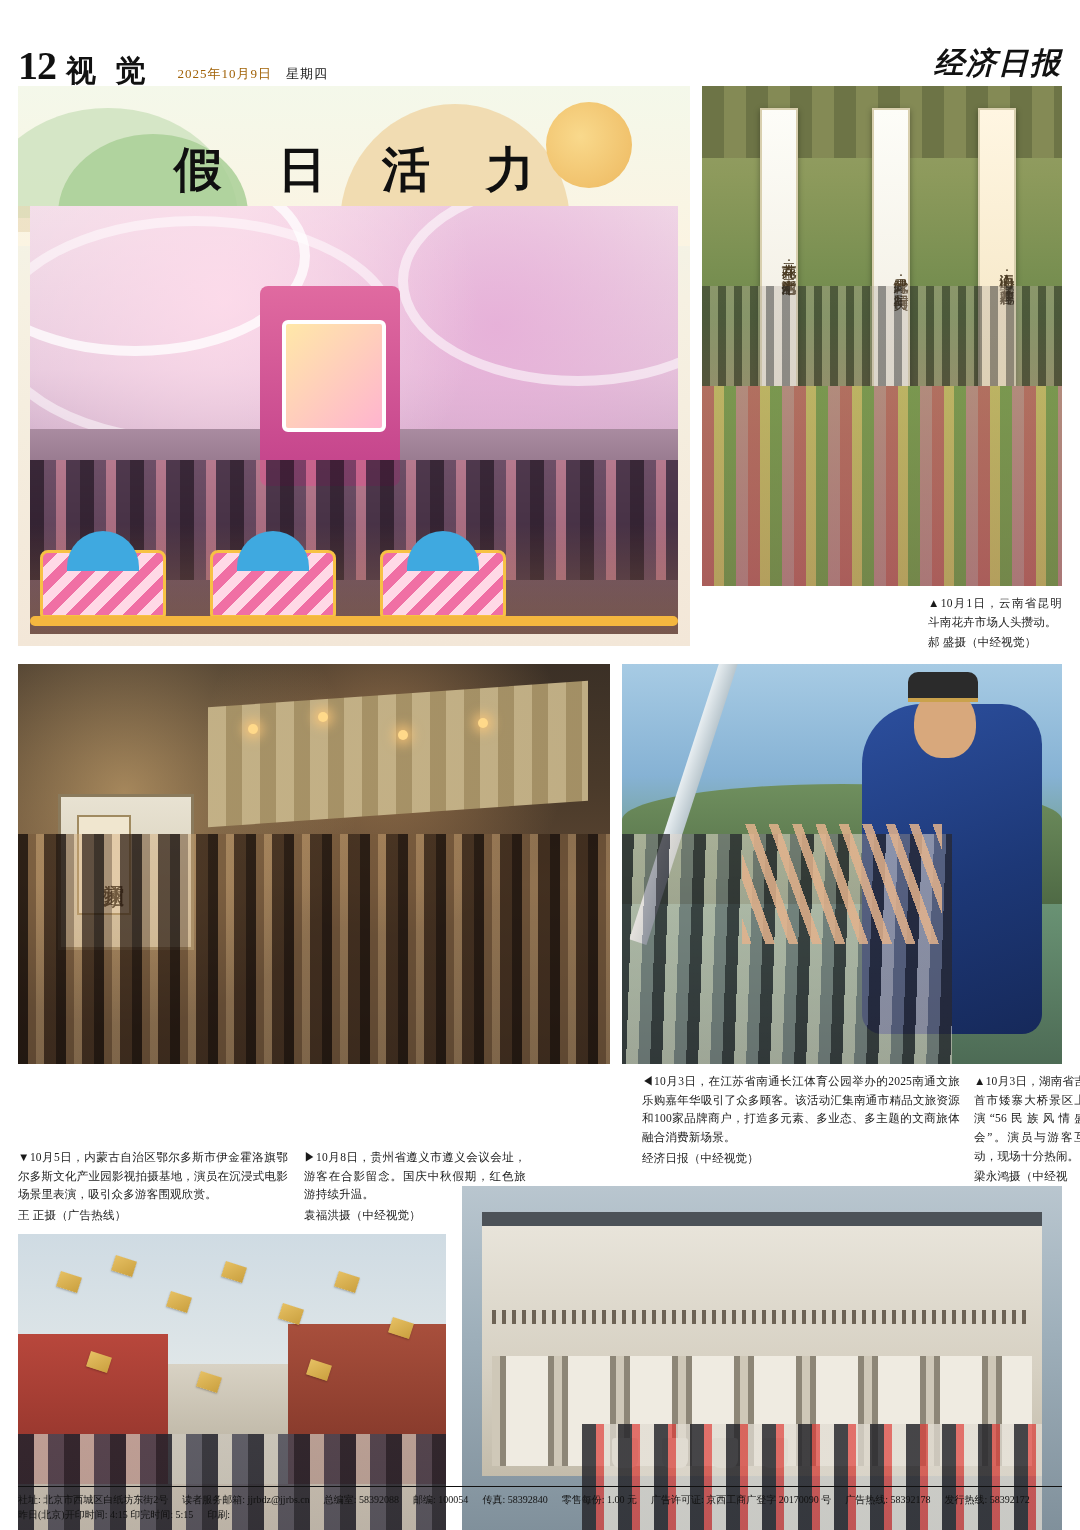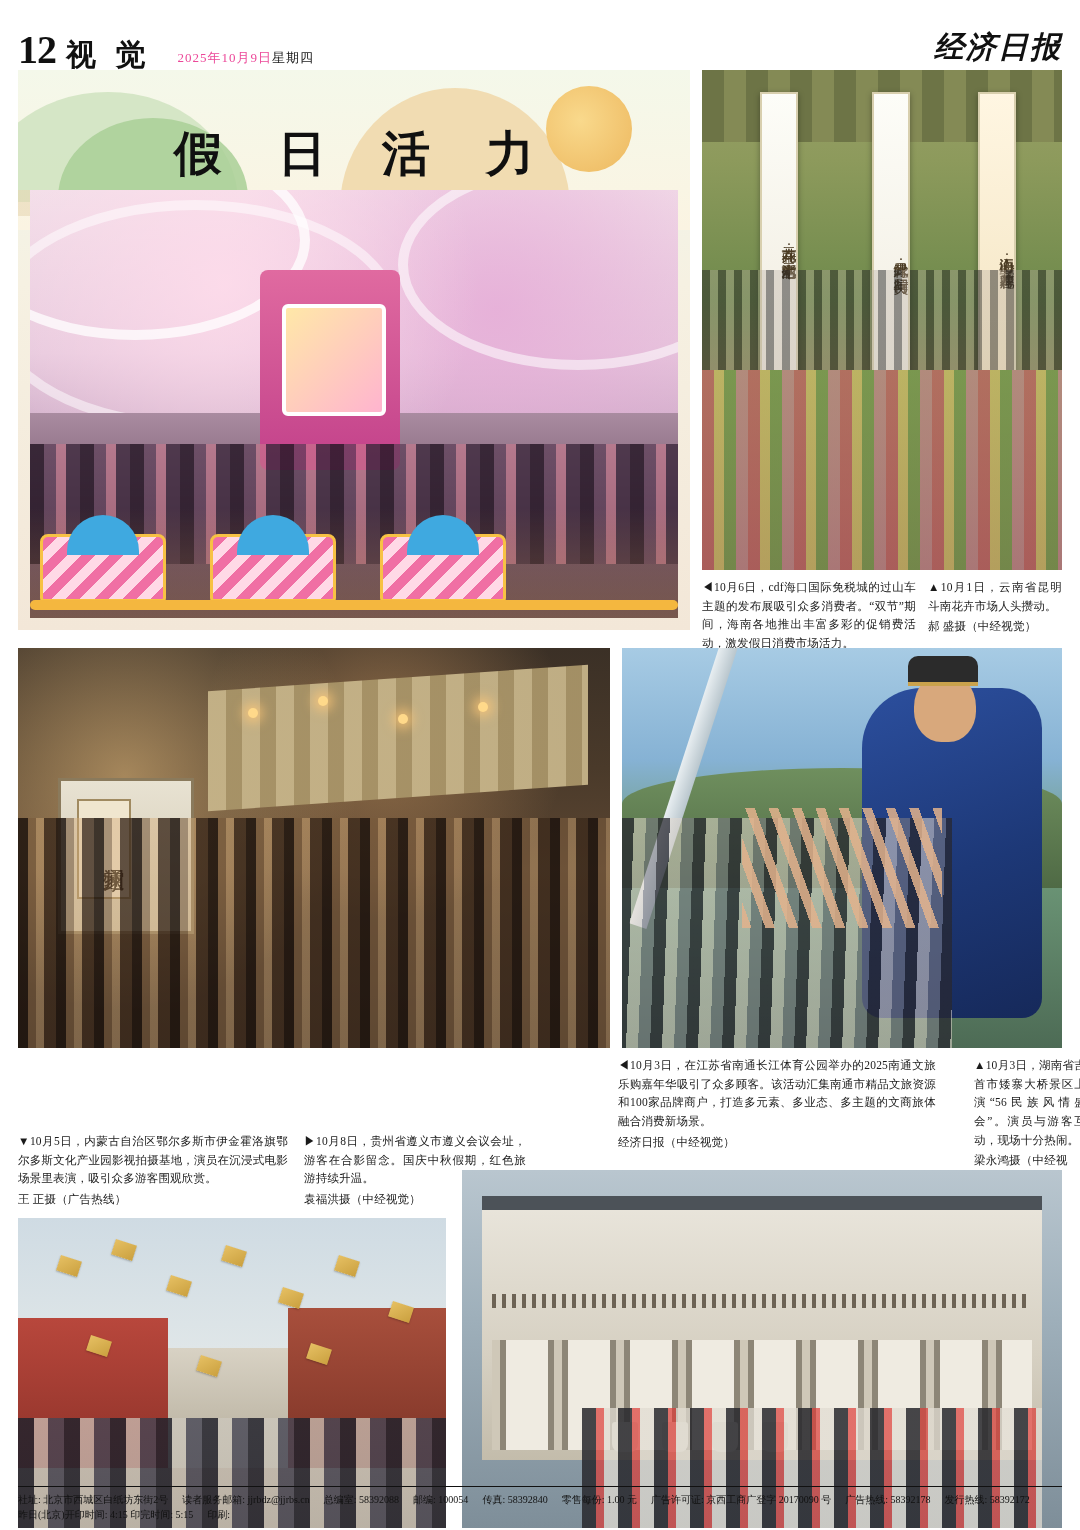--- a/index.html
+++ b/index.html
@@ -21,21 +21,21 @@
     background: #fff;
     box-sizing: border-box;
     padding: 0 18px;
   }
 
   
   .masthead {
     display: flex;
     align-items: flex-end;
     height: 62px;
-    padding-top: 8px;
+    padding-top: 24px;
     position: relative;
   }
   .page-num {
     font-size: 40px;
     font-weight: bold;
     line-height: 1;
     font-family: "Liberation Serif", serif;
     letter-spacing: -1px;
   }
   .section-name {
@@ -44,24 +44,25 @@
     margin-left: 10px;
     letter-spacing: 6px;
     line-height: 1;
     font-family: "Liberation Serif", serif;
   }
   .issue-date {
     font-size: 13px;
     margin-left: 26px;
     margin-bottom: 3px;
     letter-spacing: 1px;
-    color: #ec4899;
+    color: #a16207;
   }
   .weekday {
     font-size: 13px;
+    margin-left: 14px;
     margin-bottom: 3px;
     letter-spacing: 1px;
     color: #1a1a1a;
   }
   .paper-logo {
     position: absolute;
     right: 0;
     bottom: 2px;
     font-size: 30px;
     font-weight: bold;
@@ -346,21 +347,21 @@
         rgba(40,40,48,.75) 0 12px,
         rgba(225,215,205,.55) 12px 24px,
         rgba(120,120,130,.6) 24px 36px);
     filter: blur(.4px);
   }
   .dn-hands {
     position:absolute; left: 120px; bottom: 120px; width: 200px; height: 120px;
     background: repeating-linear-gradient(70deg, rgba(226,178,140,.85) 0 9px, transparent 9px 22px);
   }
 
-  #cap-nantong { left: 600px; top: 986px; width: 318px; height: 92px; }
+  #cap-nantong { left: 624px; top: 986px; width: 318px; height: 92px; }
   #cap-hunan { left: 956px; top: 986px; width: 112px; height: 92px; }
   #cap-ordos { left: 0; top: 1062px; width: 270px; height: 78px; }
   #cap-zunyi { left: 286px; top: 1062px; width: 222px; height: 78px; }
 
   
   #film {
     left: 0; top: 1148px; width: 428px; height: 310px;
     overflow: hidden; background:#cbd6dd;
   }
   .fl-bg {
@@ -500,24 +501,20 @@
       <div class="banner-v bv2">
         <div class="bv-text">只此青绿·与美同行</div>
       </div>
       <div class="banner-v bv3">
         <div class="bv-text">山海心语·花香两岸</div>
       </div>
       <div class="fm-people"></div>
       <div class="fm-stalls"></div>
     </div>
 
-    <div class="cell caption" id="cap-cdf">
-      <span>◀10月6日，cdf海口国际免税城的过山车主题的发布展吸引众多消费者。“双节”期间，海南各地推出丰富多彩的促销费活动，激发假日消费市场活力。</span>
-      <span class="credit">苏弼坤摄（中经视觉）</span>
-    </div>
 
     <div class="cell caption" id="cap-kunming">
       <span>▲10月1日，云南省昆明斗南花卉市场人头攒动。</span>
       <span class="credit">郝 盛摄（中经视觉）</span>
     </div>
 
     <div class="cell" id="night">
       <div class="nt-bg"></div>
       <div class="nt-canopy"></div>
       <div class="nt-shop">

